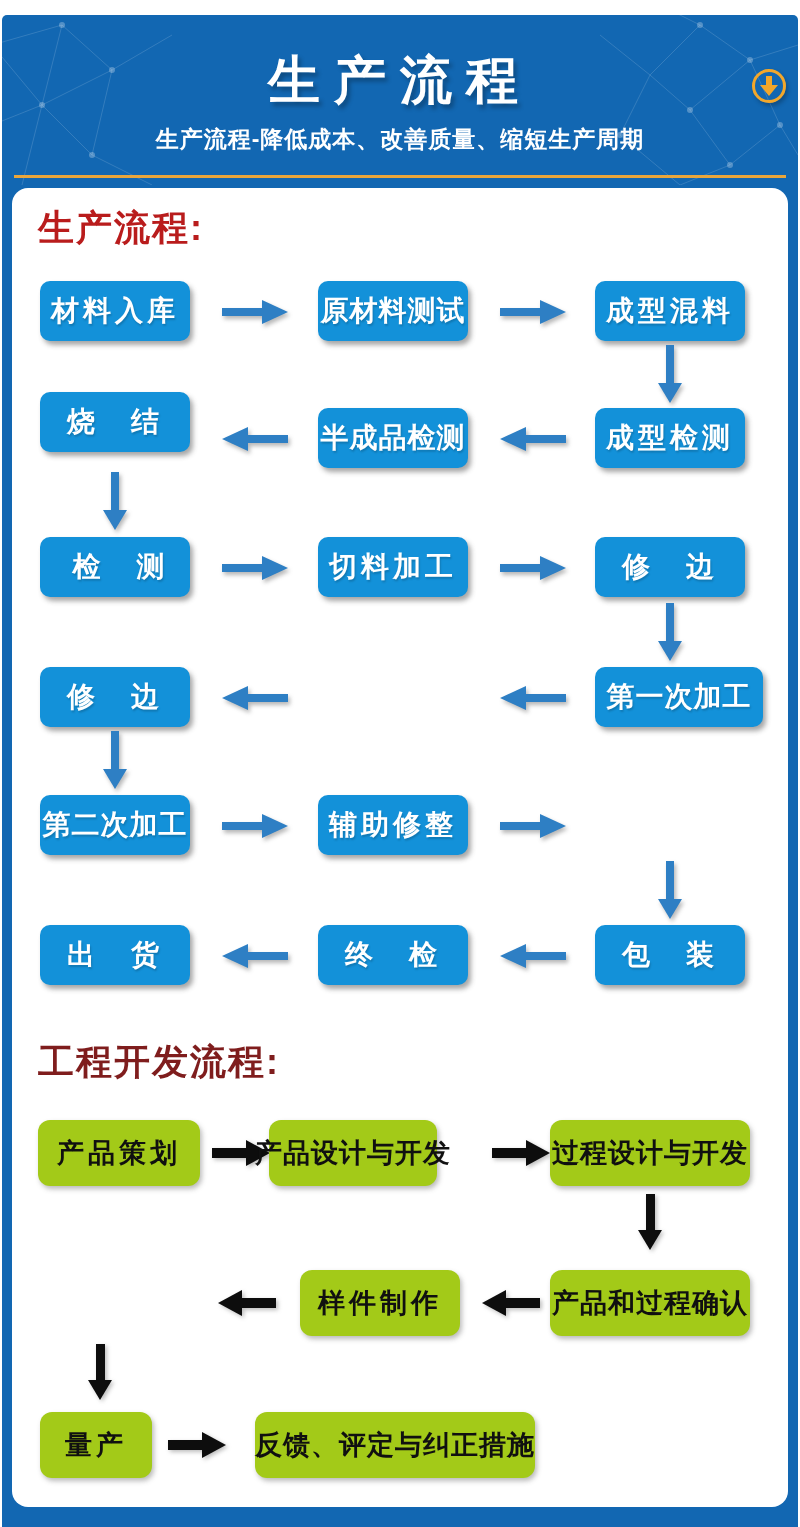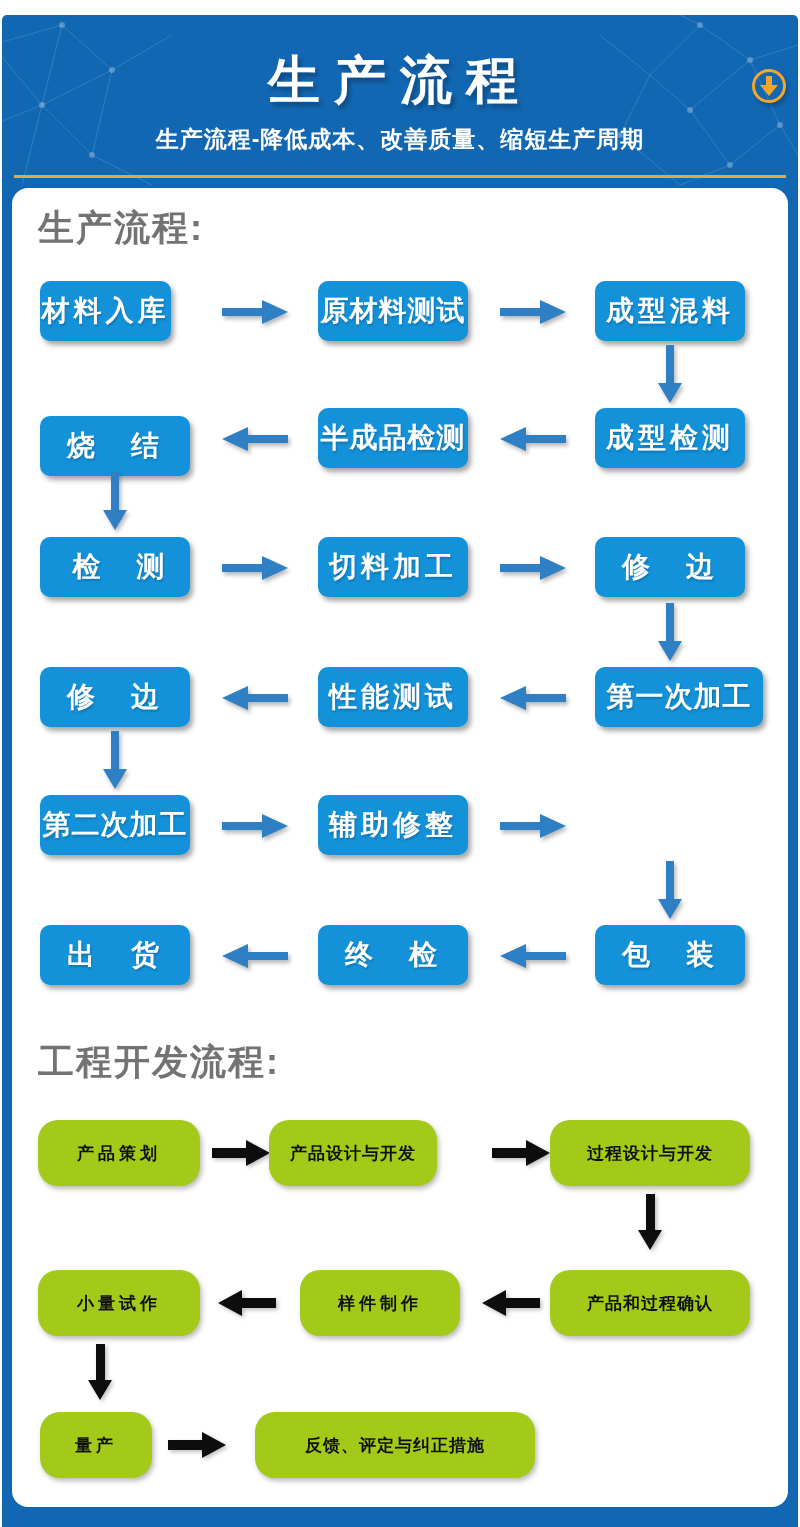--- a/index.html
+++ b/index.html
@@ -17,28 +17,28 @@
     font-size:23px; font-weight:bold; letter-spacing:1px; }
   .gold-line { position:absolute; left:14px; right:14px; top:175px; height:3px; background:#e9a63c; }
   .scroll-btn { position:absolute; left:752px; top:69px; width:34px; height:34px; border:3px solid #f2a72b;
     border-radius:50%; display:flex; align-items:center; justify-content:center;
     box-shadow:2px 3px 4px rgba(0,0,0,.25); cursor:pointer; }
 
   
   .panel { position:absolute; left:12px; right:12px; top:188px; bottom:20px; background:#ffffff; border-radius:16px; }
 
   .sec-heading { position:absolute; font-size:36px; font-weight:bold; letter-spacing:2px; white-space:nowrap; }
-  .sec-heading.blue { color:#737373; }
-  .sec-heading.black { color:#737373; }
+  .sec-heading.blue { color:#b91c1c; }
+  .sec-heading.black { color:#7f1d1d; }
 
   .bbox { position:absolute; height:60px; background:#1391d9; border-radius:10px; color:#ffffff;
     font-weight:bold; font-size:28px; letter-spacing:4px; display:flex; align-items:center; justify-content:center;
     box-shadow:3px 4px 5px rgba(60,60,60,.45); white-space:nowrap; text-shadow:1px 2px 2px rgba(0,0,0,.18); }
-  .gbox { position:absolute; height:66px; background:#a3ca18; border-radius:20px; color:#101010;
-    font-weight:bold; font-size:17px; letter-spacing:4px; display:flex; align-items:center; justify-content:center;
+  .gbox { position:absolute; height:66px; background:#a3ca18; border-radius:12px; color:#101010;
+    font-weight:bold; font-size:27px; letter-spacing:4px; display:flex; align-items:center; justify-content:center;
     box-shadow:2px 3px 5px rgba(60,60,60,.35); white-space:nowrap; }
   .tight { letter-spacing:1px; }
 
   
   .harrow { position:absolute; width:66px; height:24px; filter:drop-shadow(2px 3px 2px rgba(50,50,50,.35)); }
   .harrow::before { content:""; position:absolute; top:8px; width:40px; height:8px; background:var(--c); }
   .harrow::after  { content:""; position:absolute; top:0; border-top:12px solid transparent; border-bottom:12px solid transparent; }
   .harrow.right::before { left:0; }
   .harrow.right::after  { left:40px; border-left:26px solid var(--c); }
   .harrow.left::before  { left:26px; }
@@ -110,44 +110,43 @@
       <path d="M6 0 h6 v9 h6 L9 20 L0 9 h6 z" fill="#f2a72b"></path>
     </svg>
   </div>
 
   <div class="gold-line"></div>
 
   <div class="panel">
 
     <div class="sec-heading blue" style="left:26px;top:16px;">生产流程:</div>
 
-    <div class="bbox" style="left:28px;top:93px;width:131px;">材料入库</div>
+    <div class="bbox" style="left:28px;top:93px;width:150px;">材料入库</div>
     <div class="harrow right c-blue" style="left:210px;top:112px;"></div>
     <div class="bbox tight" style="left:306px;top:93px;width:150px;">原材料测试</div>
     <div class="harrow right c-blue" style="left:488px;top:112px;"></div>
     <div class="bbox" style="left:583px;top:93px;width:150px;">成型混料</div>
     <div class="varrow c-blue" style="left:646px;top:157px;"></div>
 
-    <div class="bbox" style="left:28px;top:228px;width:150px;">烧　结</div>
+    <div class="bbox" style="left:28px;top:204px;width:150px;">烧　结</div>
     <div class="harrow left c-blue" style="left:210px;top:239px;"></div>
     <div class="bbox tight" style="left:306px;top:220px;width:150px;">半成品检测</div>
     <div class="harrow left c-blue" style="left:488px;top:239px;"></div>
     <div class="bbox" style="left:583px;top:220px;width:150px;">成型检测</div>
     <div class="varrow c-blue" style="left:91px;top:284px;"></div>
 
     <div class="bbox" style="left:28px;top:349px;width:150px;padding-left:11px;">检　测</div>
     <div class="harrow right c-blue" style="left:210px;top:368px;"></div>
     <div class="bbox" style="left:306px;top:349px;width:150px;">切料加工</div>
     <div class="harrow right c-blue" style="left:488px;top:368px;"></div>
     <div class="bbox" style="left:583px;top:349px;width:150px;">修　边</div>
     <div class="varrow c-blue" style="left:646px;top:415px;"></div>
 
     <div class="bbox" style="left:28px;top:479px;width:150px;">修　边</div>
     <div class="harrow left c-blue" style="left:210px;top:498px;"></div>
-    <div class="bbox" style="left:306px;top:479px;width:150px;">性能测试</div>
     <div class="harrow left c-blue" style="left:488px;top:498px;"></div>
     <div class="bbox tight" style="left:583px;top:479px;width:168px;">第一次加工</div>
     <div class="varrow c-blue" style="left:91px;top:543px;"></div>
 
     <div class="bbox tight" style="left:28px;top:607px;width:150px;">第二次加工</div>
     <div class="harrow right c-blue" style="left:210px;top:626px;"></div>
     <div class="bbox" style="left:306px;top:607px;width:150px;">辅助修整</div>
     <div class="harrow right c-blue" style="left:488px;top:626px;"></div>
     <div class="varrow c-blue" style="left:646px;top:673px;"></div>
 
@@ -159,21 +158,20 @@
 
     <div class="sec-heading black" style="left:26px;top:850px;">工程开发流程:</div>
 
     <div class="gbox" style="left:26px;top:932px;width:162px;">产品策划</div>
     <div class="harrow black right c-black" style="left:200px;top:952px;"></div>
     <div class="gbox tight" style="left:257px;top:932px;width:168px;">产品设计与开发</div>
     <div class="harrow black right c-black" style="left:480px;top:952px;"></div>
     <div class="gbox tight" style="left:538px;top:932px;width:200px;">过程设计与开发</div>
     <div class="varrow black c-black" style="left:626px;top:1006px;"></div>
 
-    <div class="gbox" style="left:26px;top:1082px;width:162px;">小量试作</div>
     <div class="harrow black left c-black" style="left:206px;top:1102px;"></div>
     <div class="gbox" style="left:288px;top:1082px;width:160px;">样件制作</div>
     <div class="harrow black left c-black" style="left:470px;top:1102px;"></div>
     <div class="gbox tight" style="left:538px;top:1082px;width:200px;">产品和过程确认</div>
     <div class="varrow black c-black" style="left:76px;top:1156px;"></div>
 
     <div class="gbox" style="left:28px;top:1224px;width:112px;">量产</div>
     <div class="harrow black right c-black" style="left:156px;top:1244px;"></div>
     <div class="gbox tight" style="left:243px;top:1224px;width:280px;">反馈、评定与纠正措施</div>
 

